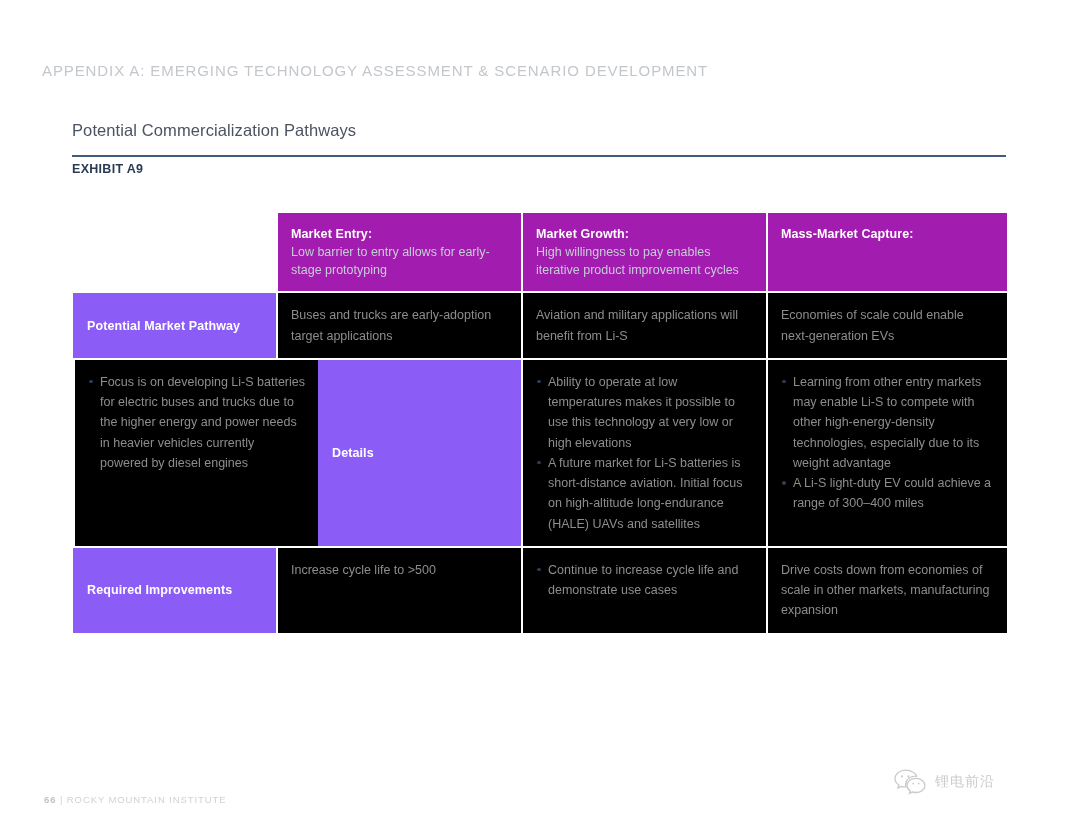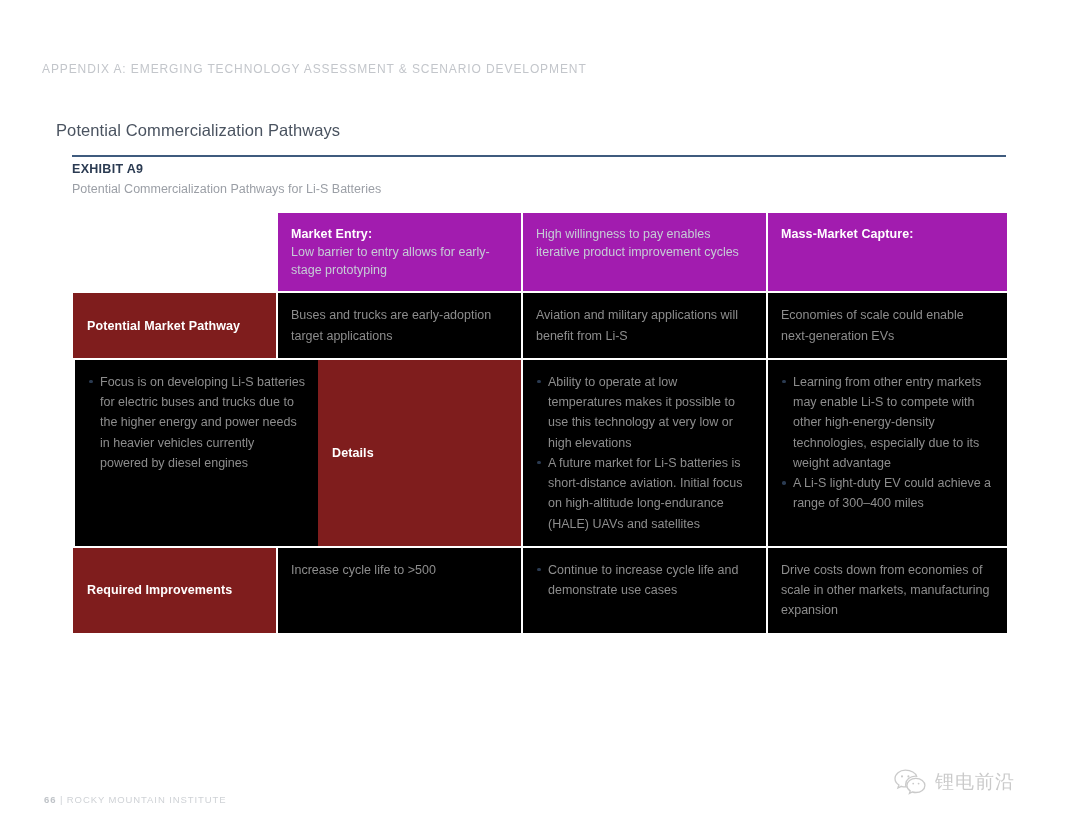--- a/index.html
+++ b/index.html
@@ -18,31 +18,31 @@
   .page {
     position: absolute;
     inset: 0;
   }
 
   
   .running-head {
     position: absolute;
     left: 42px;
     top: 62px;
-    font-size: 12px;
+    font-size: 15px;
     letter-spacing: 0.9px;
     color: #c3c6cb;
     font-weight: 400;
     white-space: nowrap;
   }
 
   
   .section-title {
     position: absolute;
-    left: 56px;
+    left: 72px;
     top: 121px;
     font-size: 16.5px;
     color: #4a5360;
     font-weight: 400;
     letter-spacing: 0.1px;
     white-space: nowrap;
   }
 
   .rule {
     position: absolute;
@@ -95,21 +95,21 @@
     padding: 12px 13px 12px 13px;
   }
 
   
   .c-label { width: 203px; flex: 0 0 203px; }
   .c-1     { width: 243px; flex: 0 0 243px; margin-left: 2px; }
   .c-2     { width: 243px; flex: 0 0 243px; margin-left: 2px; }
   .c-3     { width: 239px; flex: 0 0 239px; margin-left: 2px; }
 
   .dark {
-    background: #7f1d1d;
+    background: #8b5cf6;
     color: #ffffff;
   }
   .dark-head {
     background: #a21caf;
   }
   .light {
     background: #000000;
   }
   .spacer-head {
     background: transparent;
@@ -203,51 +203,51 @@
     gap: 8px;
     opacity: 0.45;
   }
   .watermark .wechat {
     width: 34px;
     height: 28px;
     position: relative;
     flex: 0 0 34px;
   }
   .watermark .wm-text {
-    font-size: 19px;
+    font-size: 14px;
     color: #8b8b8b;
     font-family: "DejaVu Sans", sans-serif;
     letter-spacing: 1px;
     white-space: nowrap;
   }
 </style>
 </head>
 <body>
 
 <div class="page">
 
   <div class="running-head">APPENDIX A: EMERGING TECHNOLOGY ASSESSMENT &amp; SCENARIO DEVELOPMENT</div>
 
   <div class="section-title">Potential Commercialization Pathways</div>
   <div class="rule"></div>
 
   <div class="exhibit-label">EXHIBIT A9</div>
-  <div class="exhibit-subtitle">Potential Commercialization Pathways for Li-S Batteries</div>
 
   <div class="table">
 
     <div class="trow row-head">
       <div class="cell c-label spacer-head"></div>
 
       <div class="cell c-1 dark-head">
         <div class="head-title">Market Entry:</div>
         <div class="head-sub">Low barrier to entry allows for early-stage prototyping</div>
       </div>
 
       <div class="cell c-2 dark-head">
+        <div class="head-title">Market Growth:</div>
         <div class="head-sub">High willingness to pay enables iterative product improvement cycles</div>
       </div>
 
       <div class="cell c-3 dark-head">
         <div class="head-title">Mass-Market Capture:</div>
       </div>
     </div>
 
     <div class="trow row-pathway">
       <div class="cell c-label dark rowlabel">Potential Market Pathway</div>

